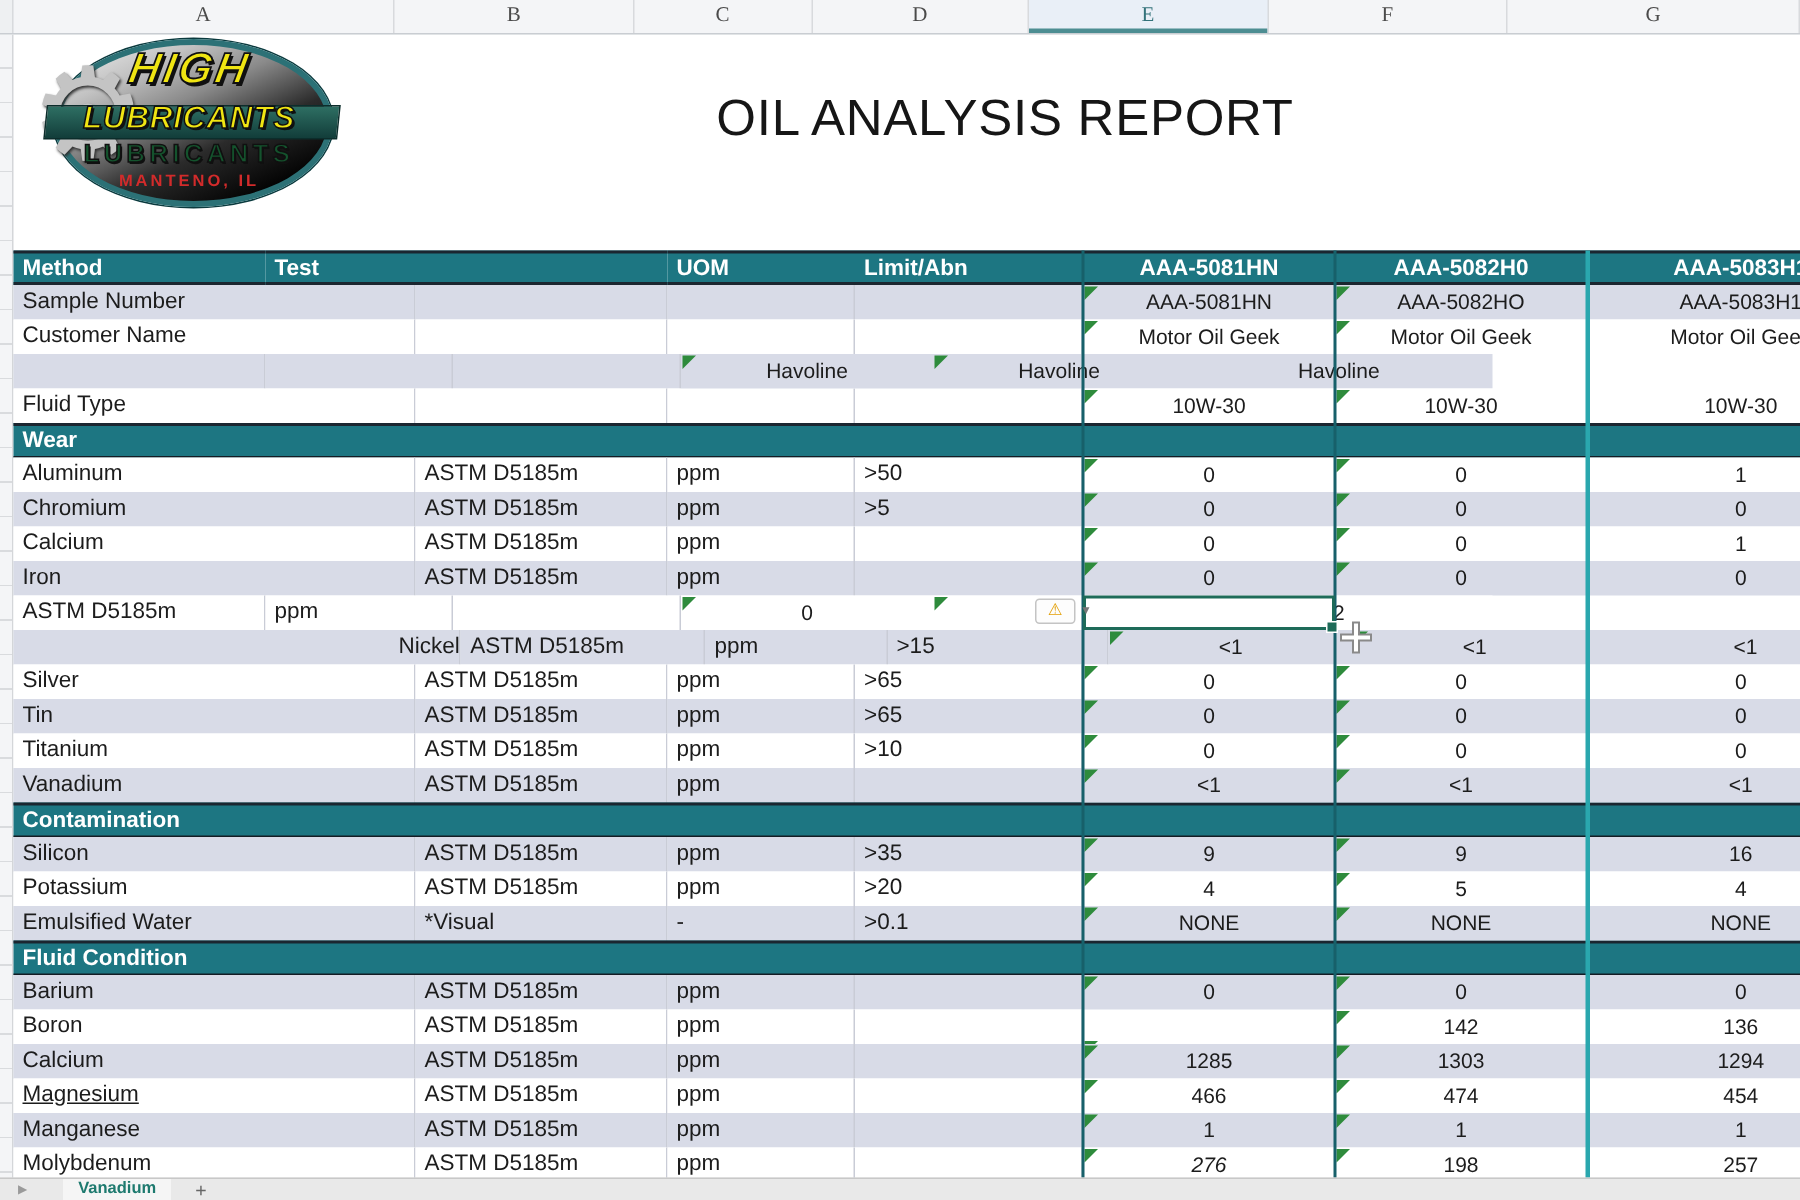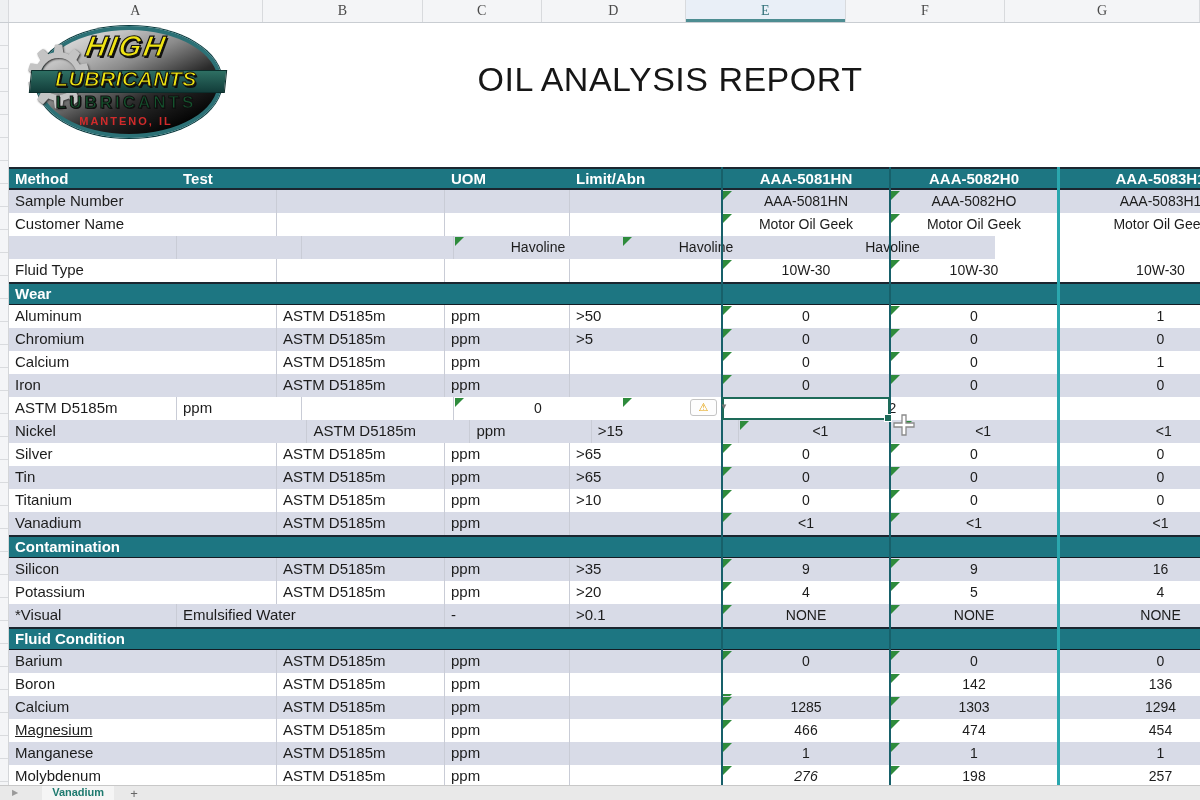--- a/index.html
+++ b/index.html
@@ -200,21 +200,21 @@
       </div>
       <div class="row">
         <div class="cell lab white" style="width: 168px;">ASTM D5185m</div>
         <div class="cell lab white" style="width: 125px;">ppm</div>
         <div class="cell lab white" style="width: 152px;"></div>
         <div class="cell samp white" style="width: 168px;"><span class="tri"></span><span>0</span></div>
         <div class="cell samp white" style="width: 168px;"><span class="tri"></span><span>0</span></div>
         <div class="cell samp white" style="width: 205px;"><span>2</span></div>
       </div>
       <div class="row">
-        <div class="cell lab shade" style="width: 308px;">Nickel</div>
+        <div class="cell lab shade" style="width: 308px; text-align: right;">Nickel</div>
         <div class="cell lab shade" style="width: 168px;">ASTM D5185m</div>
         <div class="cell lab shade" style="width: 125px;">ppm</div>
         <div class="cell lab shade" style="width: 152px;">&gt;15</div>
         <div class="cell samp shade" style="width: 168px;"><span class="tri"></span><span>&lt;1</span></div>
         <div class="cell samp shade" style="width: 168px;"><span class="tri"></span><span>&lt;1</span></div>
         <div class="cell samp shade" style="width: 205px;"><span>&lt;1</span></div>
       </div>
       <div class="row">
         <div class="cell lab white" style="width: 268px;">Silver</div>
         <div class="cell lab white" style="width: 168px;">ASTM D5185m</div>
@@ -266,22 +266,22 @@
       <div class="row">
         <div class="cell lab white" style="width: 268px;">Potassium</div>
         <div class="cell lab white" style="width: 168px;">ASTM D5185m</div>
         <div class="cell lab white" style="width: 125px;">ppm</div>
         <div class="cell lab white" style="width: 152px;">&gt;20</div>
         <div class="cell samp white" style="width: 168px;"><span class="tri"></span><span>4</span></div>
         <div class="cell samp white" style="width: 168px;"><span class="tri"></span><span>5</span></div>
         <div class="cell samp white" style="width: 205px;"><span>4</span></div>
       </div>
       <div class="row">
+        <div class="cell lab shade" style="width: 268px;">Emulsified Water</div>
         <div class="cell lab shade" style="width: 168px;">*Visual</div>
-        <div class="cell lab shade" style="width: 268px;">Emulsified Water</div>
         <div class="cell lab shade" style="width: 125px;">-</div>
         <div class="cell lab shade" style="width: 152px;">&gt;0.1</div>
         <div class="cell samp shade" style="width: 168px;"><span class="tri"></span><span>NONE</span></div>
         <div class="cell samp shade" style="width: 168px;"><span class="tri"></span><span>NONE</span></div>
         <div class="cell samp shade" style="width: 205px;"><span>NONE</span></div>
       </div>
       <div class="row">
         <div class="cell band">Fluid Condition</div>
       </div>
       <div class="row">

